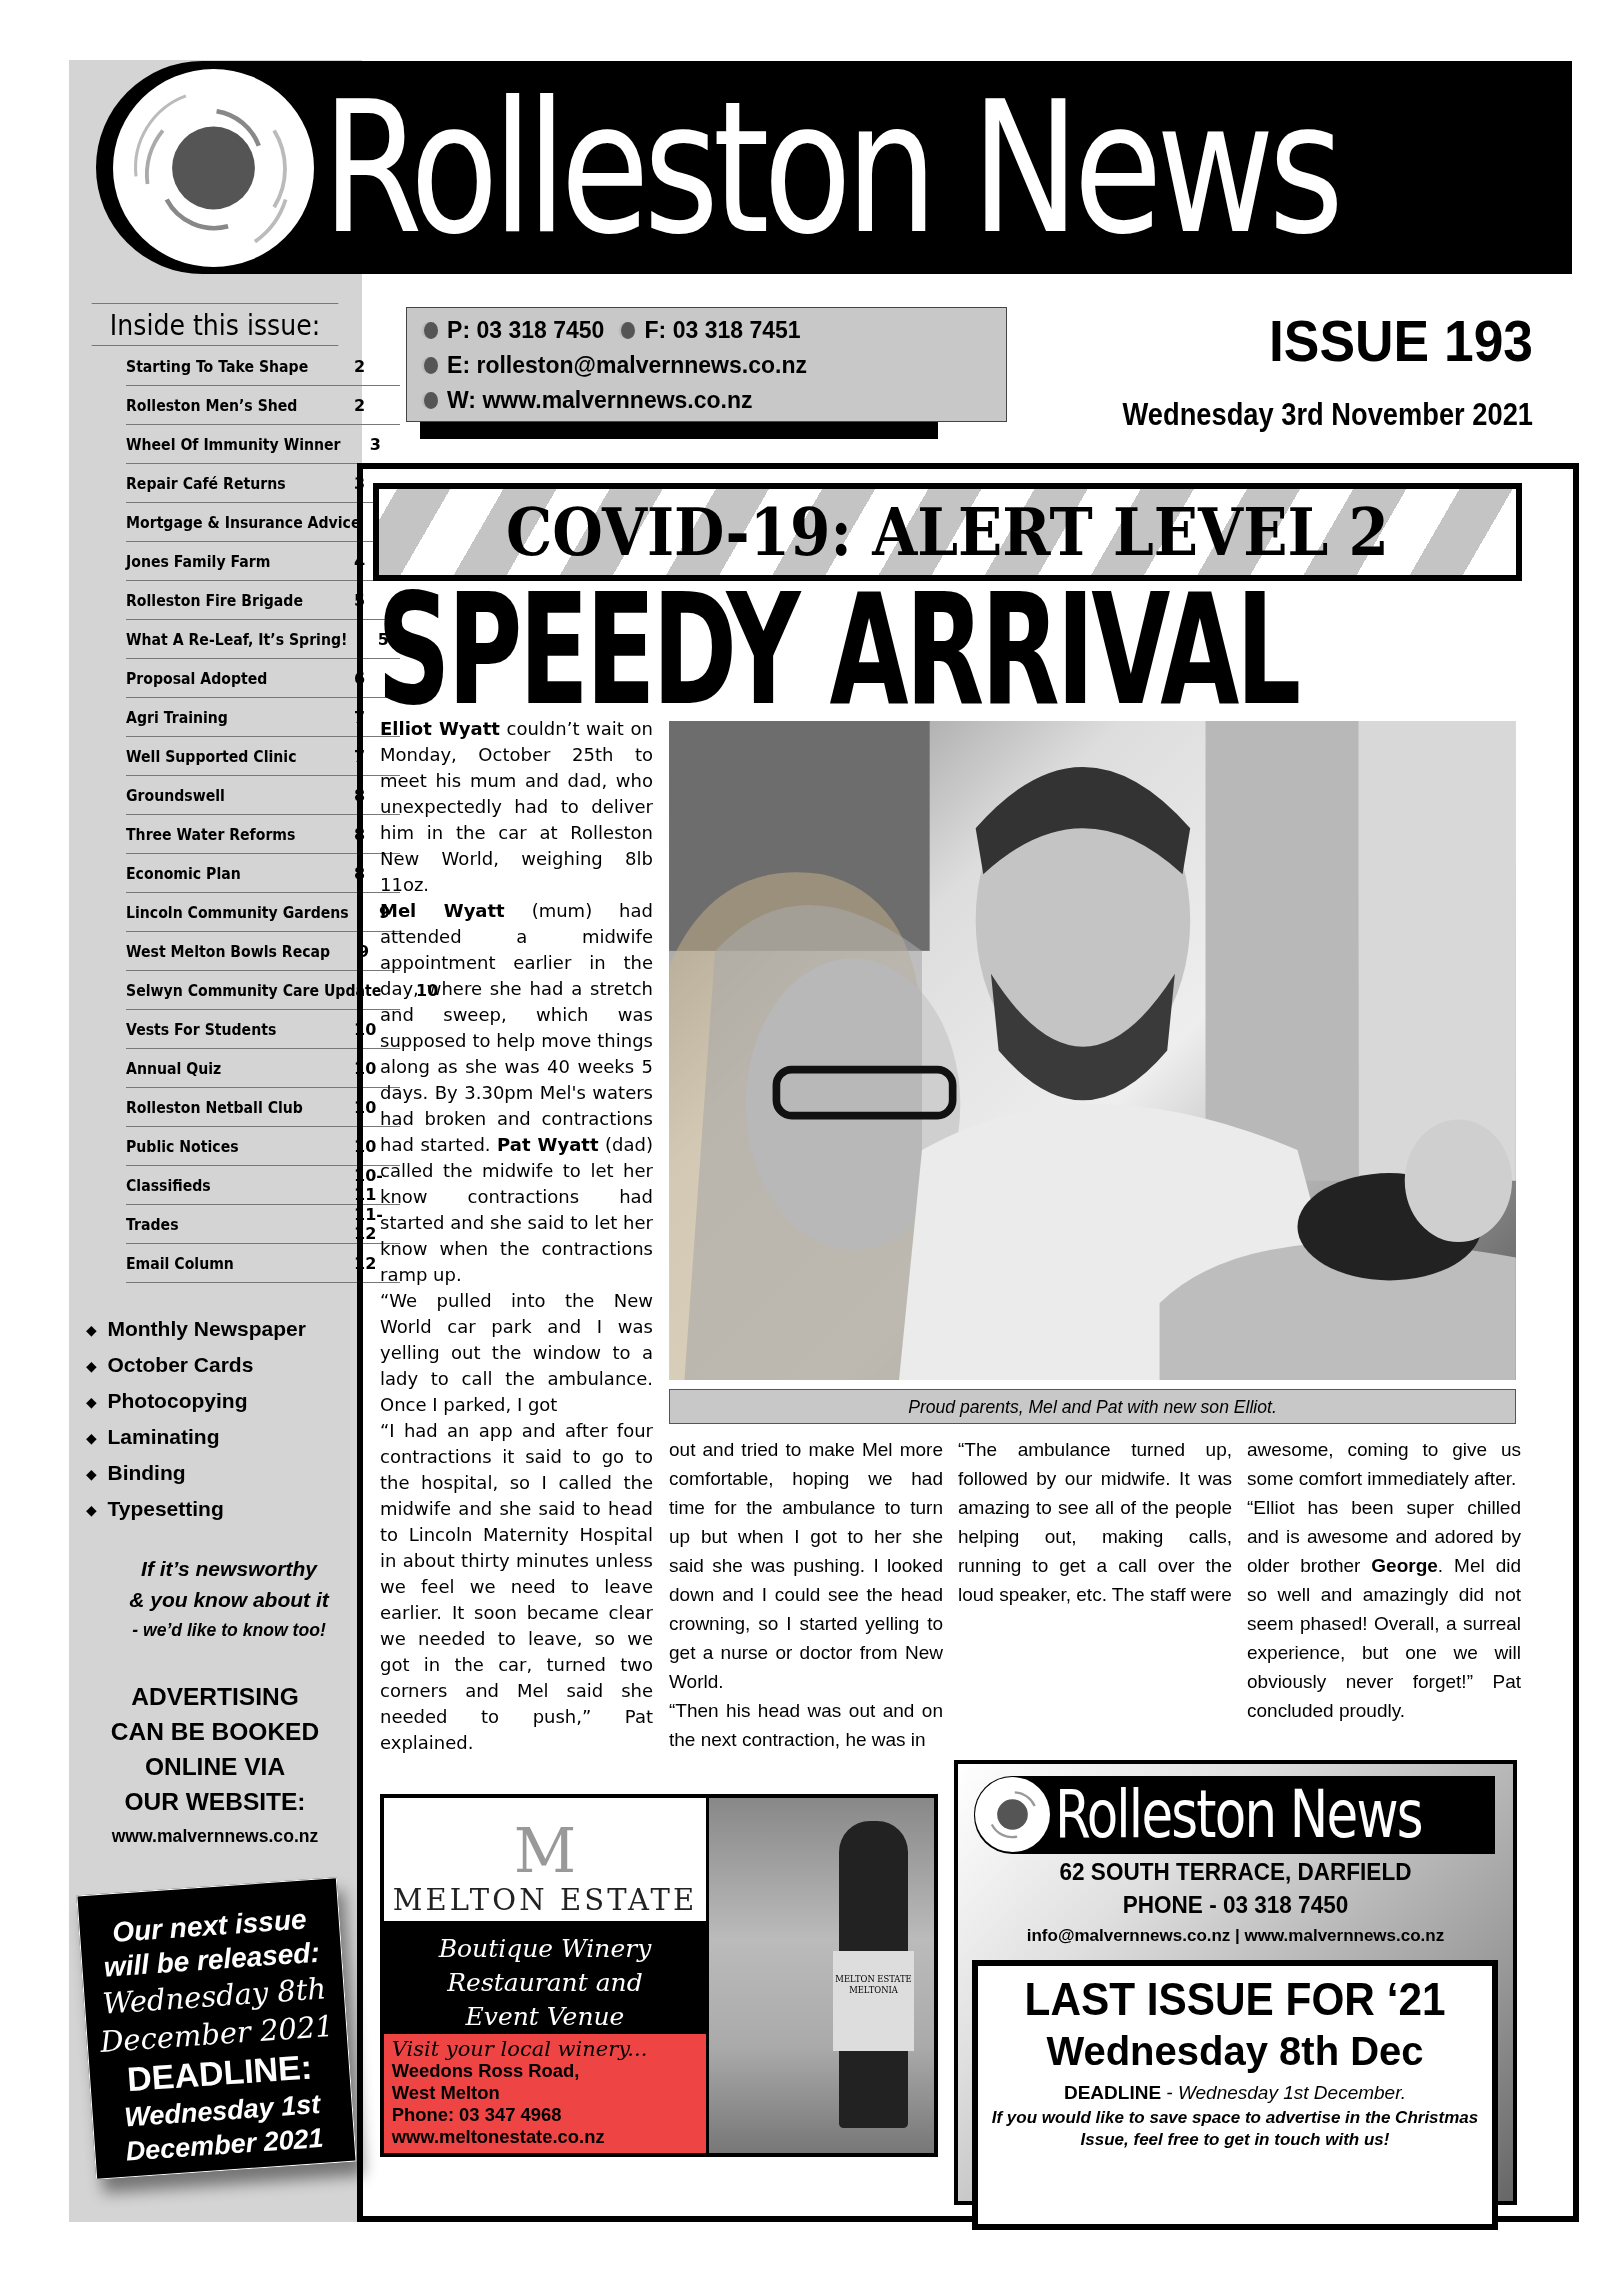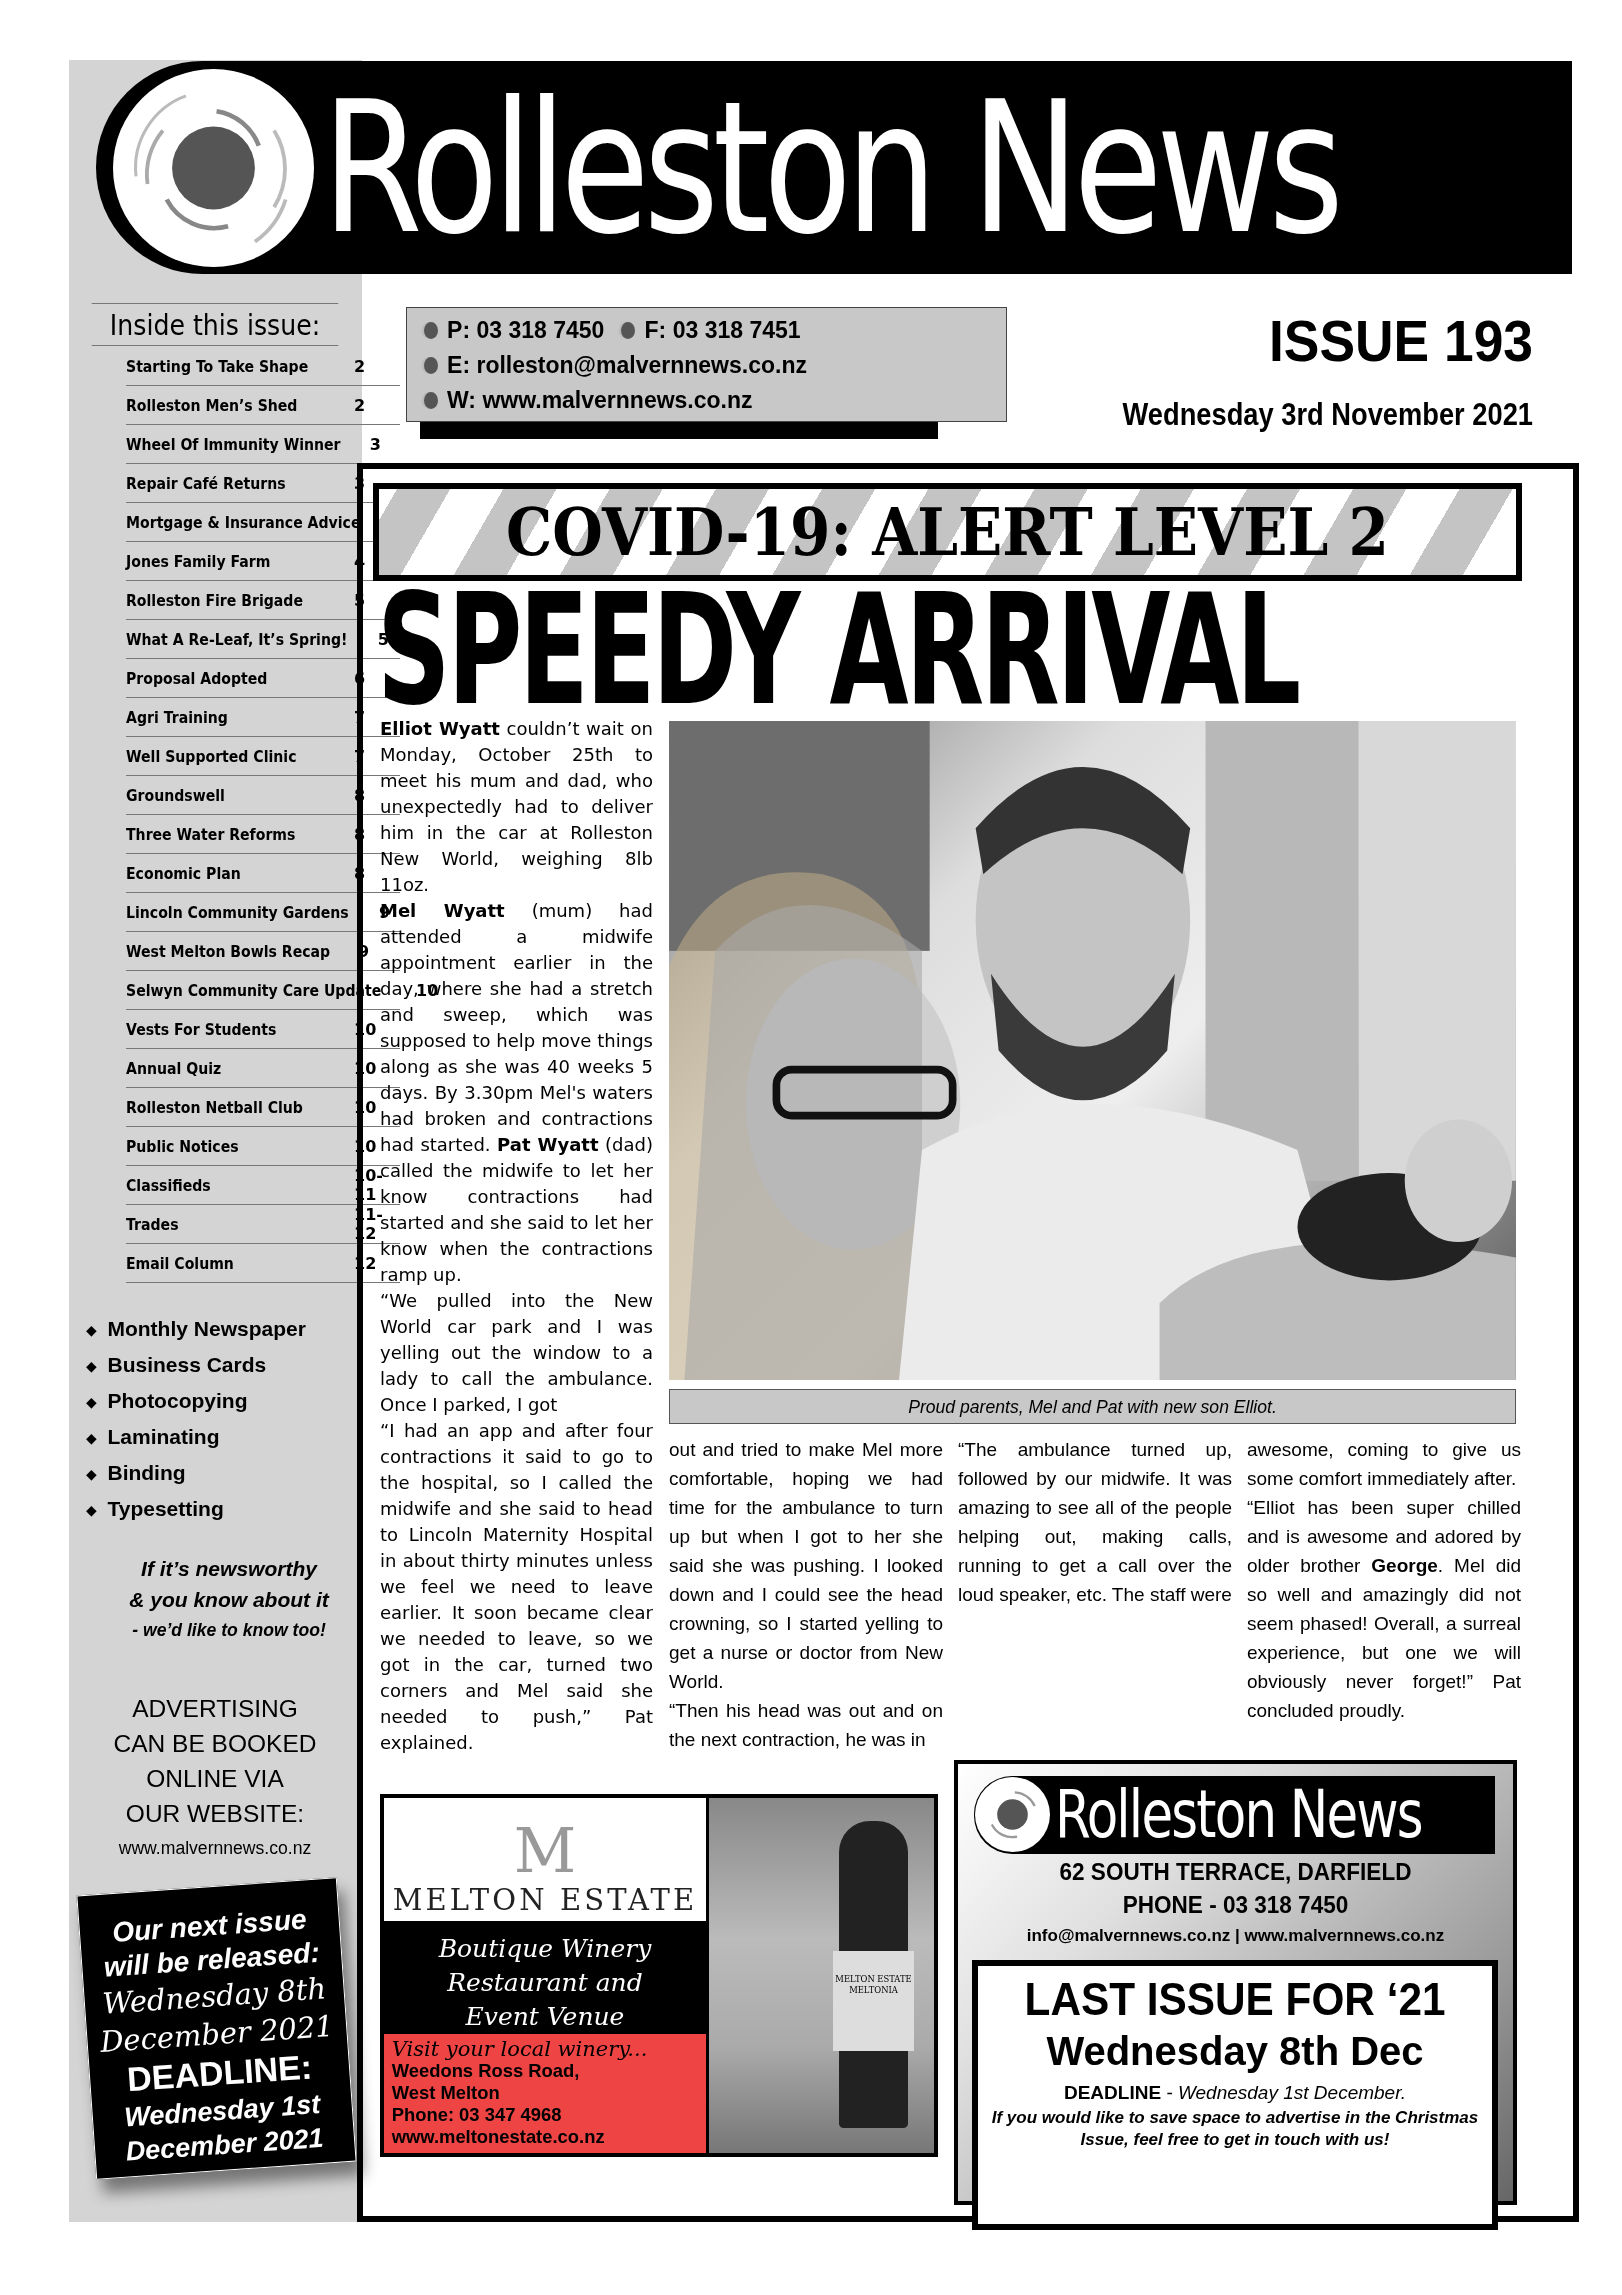--- a/index.html
+++ b/index.html
@@ -15,21 +15,21 @@
   .toc-head{left:78px;top:303px;width:274px;text-align:center;font-size:28px;font-family:"DejaVu Sans",sans-serif;border-top:1.5px solid #777;border-bottom:1.5px solid #777;padding:4.6px 0 3.1px;transform:scaleX(0.9);}
   #toc{left:78px;top:347px;width:274px;margin-left:48px;}
   .toc-row{height:38px;border-bottom:1.5px solid #777;display:flex;align-items:center;font-size:16px;font-weight:bold;font-family:"DejaVu Sans",sans-serif;}
   .toc-row .t{flex:1;transform:scaleX(0.88);transform-origin:left;white-space:nowrap;}
   .toc-row .p{width:46px;text-align:left;}
   #services{left:86px;top:1311px;width:268px;}
   .svc{font-size:21px;font-weight:bold;height:36px;line-height:36px;white-space:nowrap;}
   .svc .dia{font-size:14px;margin-right:10.7px;vertical-align:middle;}
   #tagline{left:92px;top:1553px;width:274px;text-align:center;font-style:italic;font-weight:bold;font-size:21px;line-height:31px;}
   #tagline .small{font-size:17.6px;}
-  #adv{left:78px;top:1679px;width:274px;text-align:center;font-weight:normal;font-size:24.5px;line-height:35px;margin-top:12px;}
+  #adv{left:78px;top:1679px;width:274px;text-align:center;font-weight:bold;font-size:24.5px;line-height:35px;}
   #adv .url{font-size:17.6px;font-family:"Liberation Sans Narrow","Liberation Sans",sans-serif;}
   #next-card{left:86px;top:1886px;width:261px;height:285px;background:#000;color:#fff;transform:rotate(-4deg);box-shadow:6.1px 14px 15.3px rgba(0,0,0,0.45);border:1.5px solid #fff;text-align:center;padding-top:21.5px;box-sizing:border-box;}
   #next-card .l1{font-style:italic;font-weight:bold;font-size:28px;line-height:34px;}
   #next-card .l2{font-family:"DejaVu Serif",serif;font-style:italic;font-size:29px;line-height:38px;}
   #next-card .l3{font-weight:bold;font-size:34px;line-height:41px;}
   #next-card .l4{font-style:italic;font-weight:bold;font-size:27px;line-height:34px;}
   
   #contact-shadow{left:420px;top:322px;width:518px;height:117px;background:#000;}
   #contact{left:406px;top:307px;width:601px;height:115px;background:#c8c8c8;border:1.5px solid #444;box-sizing:border-box;padding:4.6px 12.3px;}
   .cline{font-size:23px;font-weight:bold;height:35px;line-height:35px;white-space:nowrap;display:flex;align-items:center;}
@@ -213,21 +213,21 @@
       <span class="p">11-12</span>
     </div>
     <div class="toc-row">
       <span class="t">Email Column</span>
       <span class="p">12</span>
     </div>
   </div>
 
 <div id="services" class="abs">
     <div class="svc"><span class="dia">◆</span><span>Monthly Newspaper</span></div>
-    <div class="svc"><span class="dia">◆</span><span>Business Cards</span></div>
+    <div class="svc"><span class="dia">◆</span><span>October Cards</span></div>
     <div class="svc"><span class="dia">◆</span><span>Photocopying</span></div>
     <div class="svc"><span class="dia">◆</span><span>Laminating</span></div>
     <div class="svc"><span class="dia">◆</span><span>Binding</span></div>
     <div class="svc"><span class="dia">◆</span><span>Typesetting</span></div>
   </div>
 
 <div id="tagline" class="abs">
   <div>If it’s newsworthy</div>
   <div>&amp; you know about it</div>
   <div class="small">- we’d like to know too!</div>

